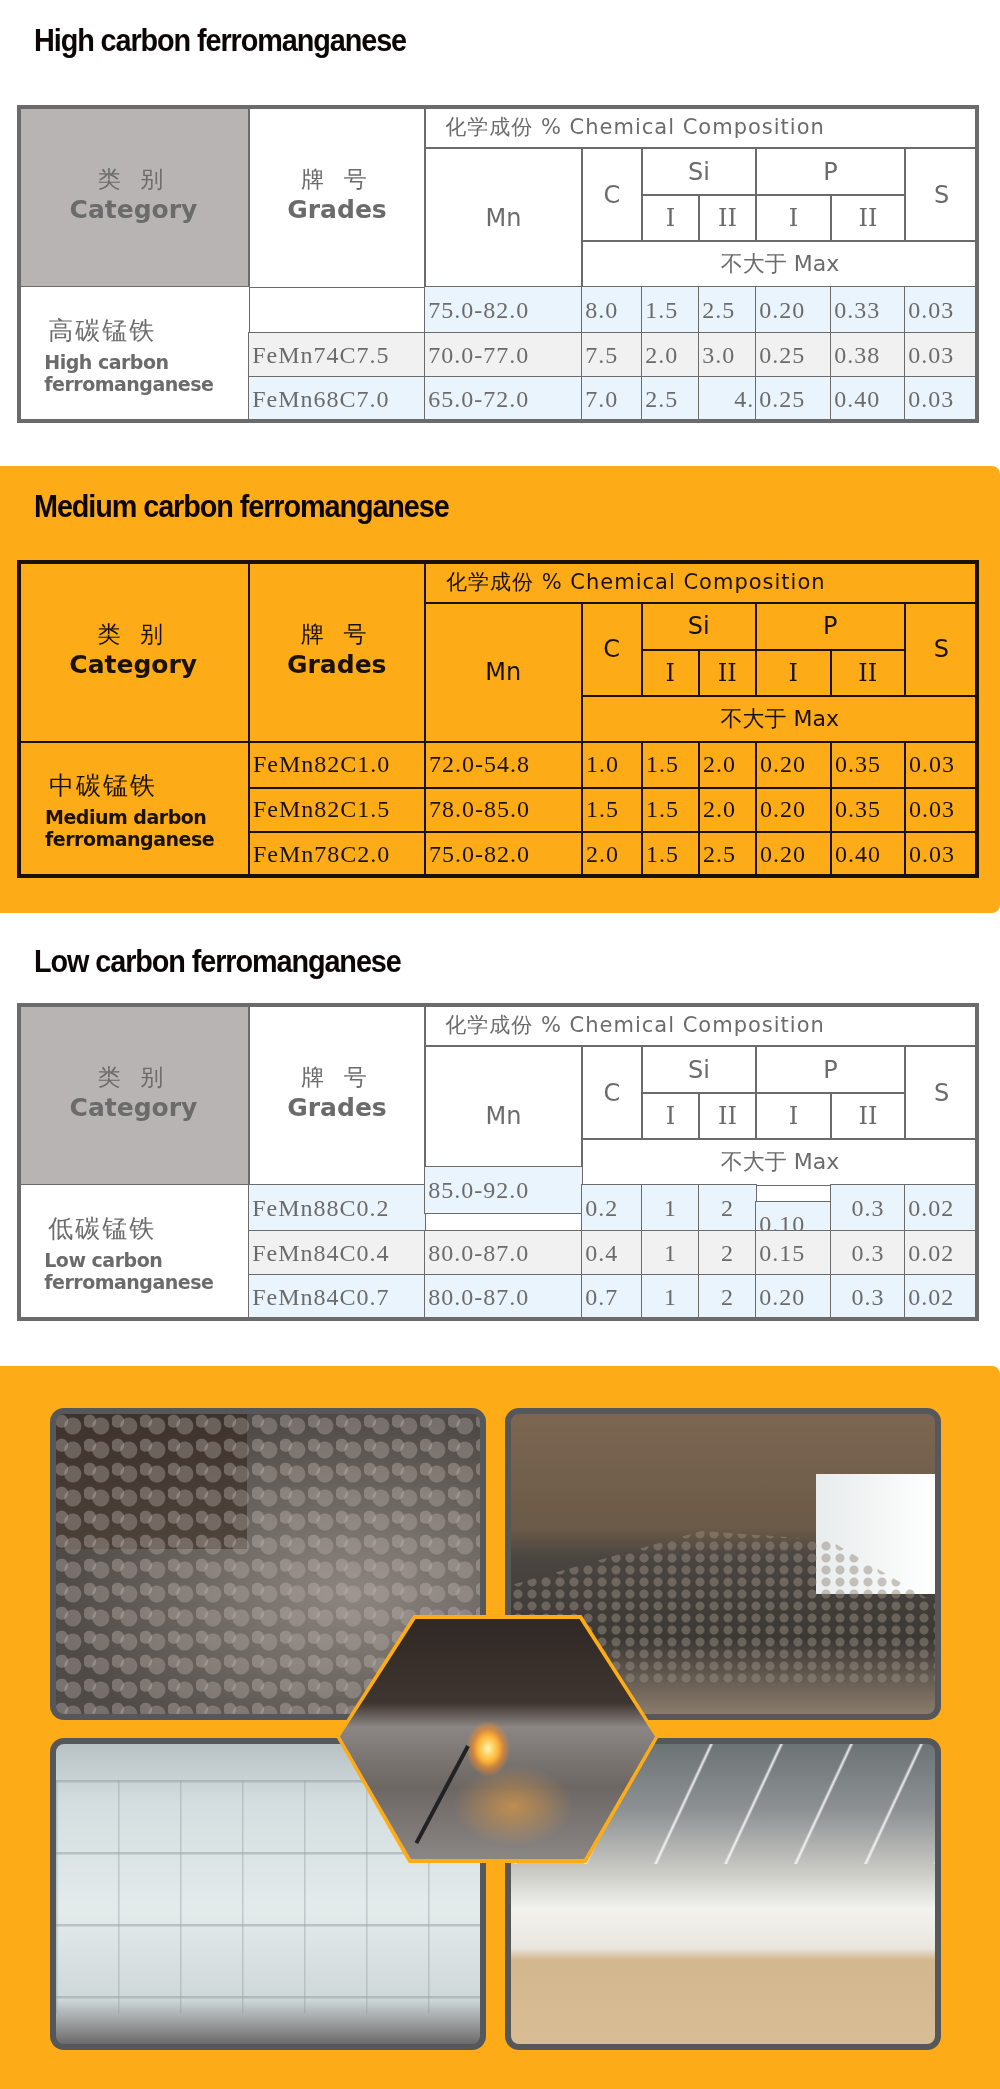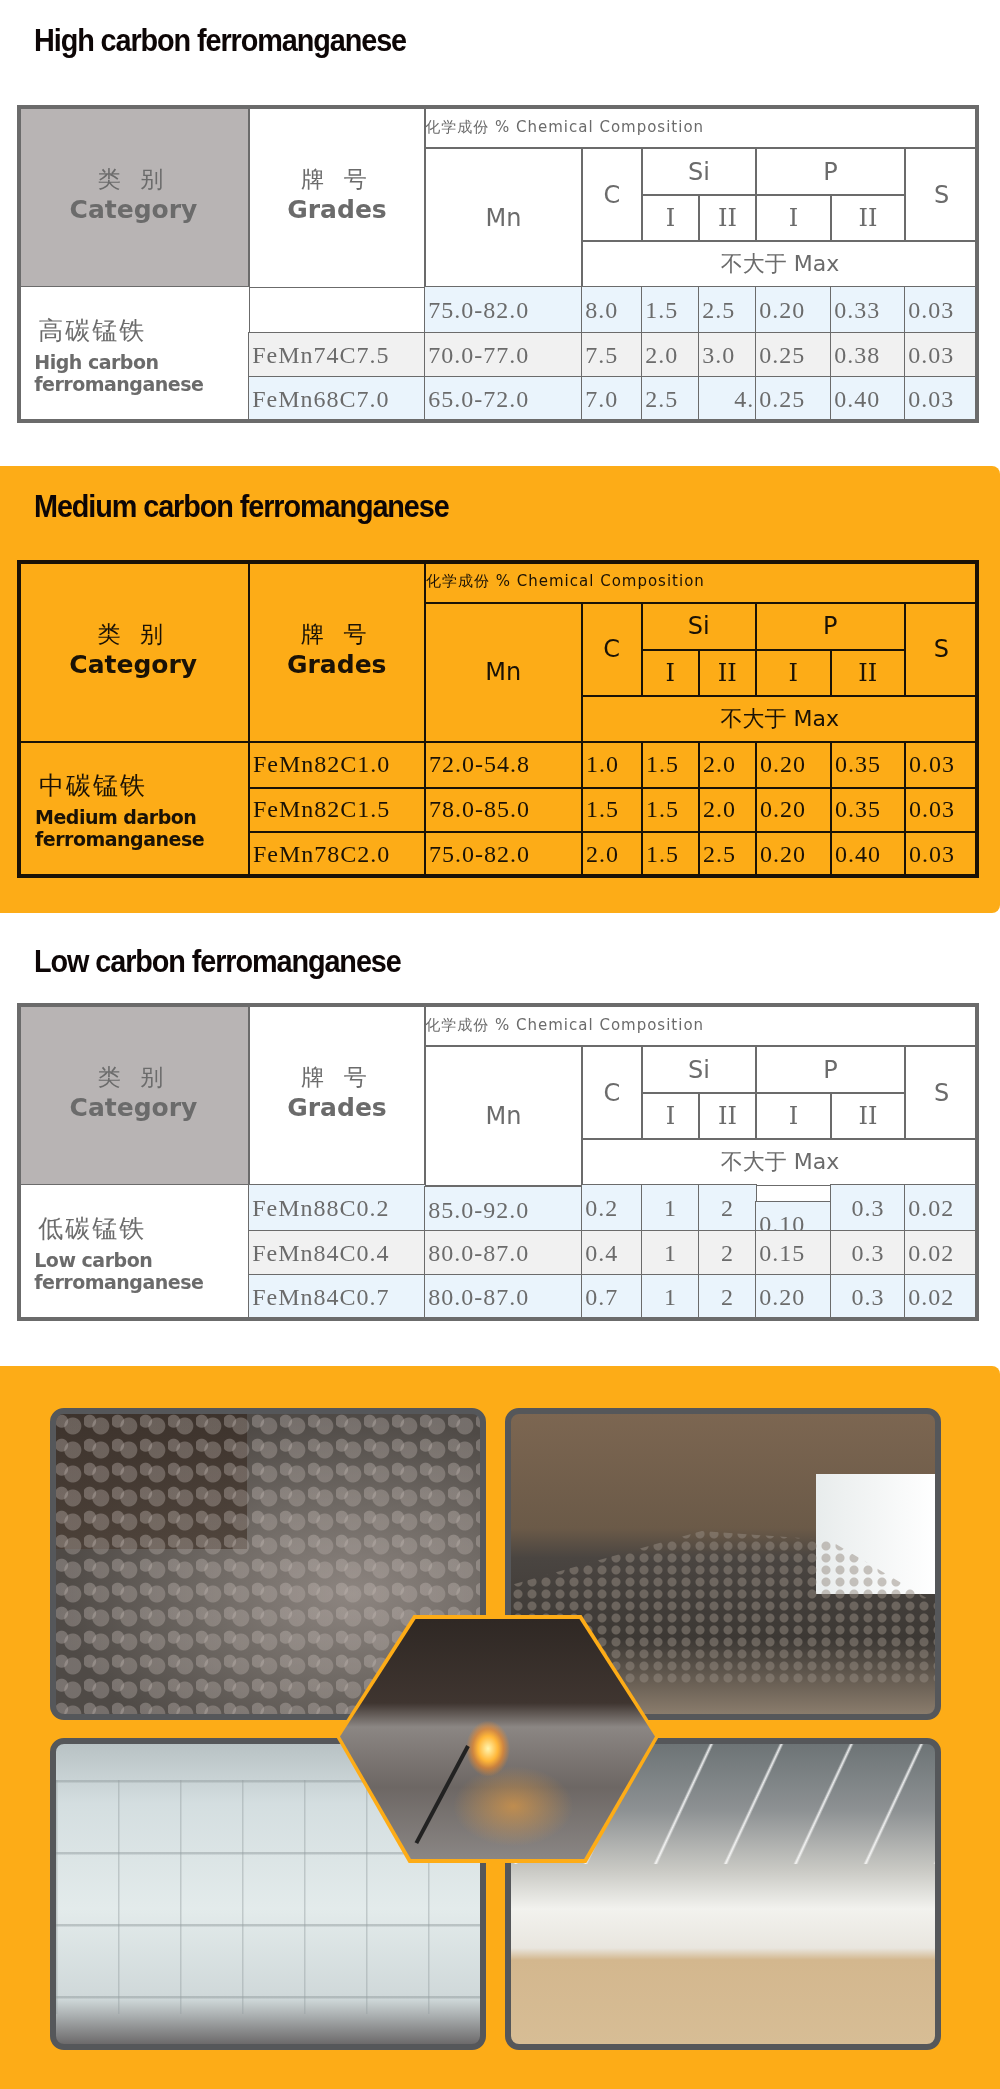--- a/index.html
+++ b/index.html
@@ -29,26 +29,26 @@
   }
   .tbl-dark .cell { border: 2px solid #1a1206; color: #1a1206; margin: -1px 0 0 -1px; }
   .tbl-outer { position: absolute; inset: 0; border: 3px solid #6b6b6b; pointer-events: none; }
   .tbl-dark .tbl-outer { border-color: #1a1206; }
 
   .hdr-cat { background: #b8b4b4; flex-direction: column; }
   .tbl-dark .hdr-cat { background: transparent; }
   .hdr-stack { flex-direction: column; }
   .hdr-zh { font-size: 23px; letter-spacing: 6px; line-height: 1.2; }
   .hdr-en { font-size: 25px; font-weight: bold; line-height: 1.3; }
-  .hdr-comp { font-size: 15px; letter-spacing: 1px; justify-content: flex-start; }
+  .hdr-comp { font-size: 21px; letter-spacing: 1px; justify-content: flex-start; padding-left: 20px; }
   .hdr-sym { font-size: 24px; }
   .hdr-roman { font-family: "DejaVu Serif", serif; font-size: 24px; }
   .hdr-max { font-size: 22px; }
 
-  .catcell { flex-direction: column; align-items: flex-start; justify-content: center; padding-left: 16px; background: #ffffff; }
+  .catcell { flex-direction: column; align-items: flex-start; justify-content: center; padding-left: 26px; background: #ffffff; }
   .tbl-dark .catcell { background: transparent; }
   .cat-zh { font-size: 25px; letter-spacing: 2px; margin-bottom: 4px; padding-left: 4px; }
   .cat-en { font-size: 19px; font-weight: bold; line-height: 22px; letter-spacing: -0.5px; }
 
   .dcell {
     font-family: "Liberation Serif", serif; font-size: 24px; letter-spacing: 1px;
     justify-content: flex-start; padding-left: 3px; white-space: nowrap;
   }
   .dcell.center { justify-content: center; padding-left: 0; }
   .row-a { background: #eaf4fc; }
@@ -236,21 +236,21 @@
       <div class="cell hdr-roman" style="left: 681px; width: 58.5px; top: 89px; height: 47.5px;">II</div>
       <div class="cell hdr-roman" style="left: 738px; width: 76.5px; top: 89px; height: 47.5px;">I</div>
       <div class="cell hdr-roman" style="left: 813px; width: 75.5px; top: 89px; height: 47.5px;">II</div>
       <div class="cell hdr-max" style="left: 564px; width: 397.5px; top: 135px; height: 47.5px;">不大于 Max</div>
       <div class="cell catcell" style="left: 0px; width: 232.5px; top: 181px; height: 136.5px;">
         <span class="cat-zh">低碳锰铁</span>
         <span class="cat-en">Low carbon</span>
         <span class="cat-en">ferromanganese</span>
       </div>
       <div class="cell dcell row-a" style="left: 231px; width: 177.5px; top: 181px; height: 47.5px;">FeMn88C0.2</div>
-      <div class="cell dcell row-a" style="left: 407px; width: 158.5px; top: 183px; height: 47.5px;">85.0-92.0</div>
+      <div class="cell dcell row-a" style="left: 407px; width: 158.5px; top: 163px; height: 47.5px;">85.0-92.0</div>
       <div class="cell dcell row-a" style="left: 564px; width: 61.5px; top: 181px; height: 47.5px;">0.2</div>
       <div class="cell dcell row-a center" style="left: 624px; width: 58.5px; top: 181px; height: 47.5px;">1</div>
       <div class="cell dcell row-a center" style="left: 681px; width: 58.5px; top: 181px; height: 47.5px;">2</div>
       <div class="cell dcell row-a" style="left: 738px; width: 76.5px; top: 181px; height: 47.5px; margin-top: 16px;">0.10</div>
       <div class="cell dcell row-a center" style="left: 813px; width: 75.5px; top: 181px; height: 47.5px;">0.3</div>
       <div class="cell dcell row-a" style="left: 887px; width: 74.5px; top: 181px; height: 47.5px;">0.02</div>
       <div class="cell dcell row-b" style="left: 231px; width: 177.5px; top: 227px; height: 45.5px;">FeMn84C0.4</div>
       <div class="cell dcell row-b" style="left: 407px; width: 158.5px; top: 227px; height: 45.5px;">80.0-87.0</div>
       <div class="cell dcell row-b" style="left: 564px; width: 61.5px; top: 227px; height: 45.5px;">0.4</div>
       <div class="cell dcell row-b center" style="left: 624px; width: 58.5px; top: 227px; height: 45.5px;">1</div>

